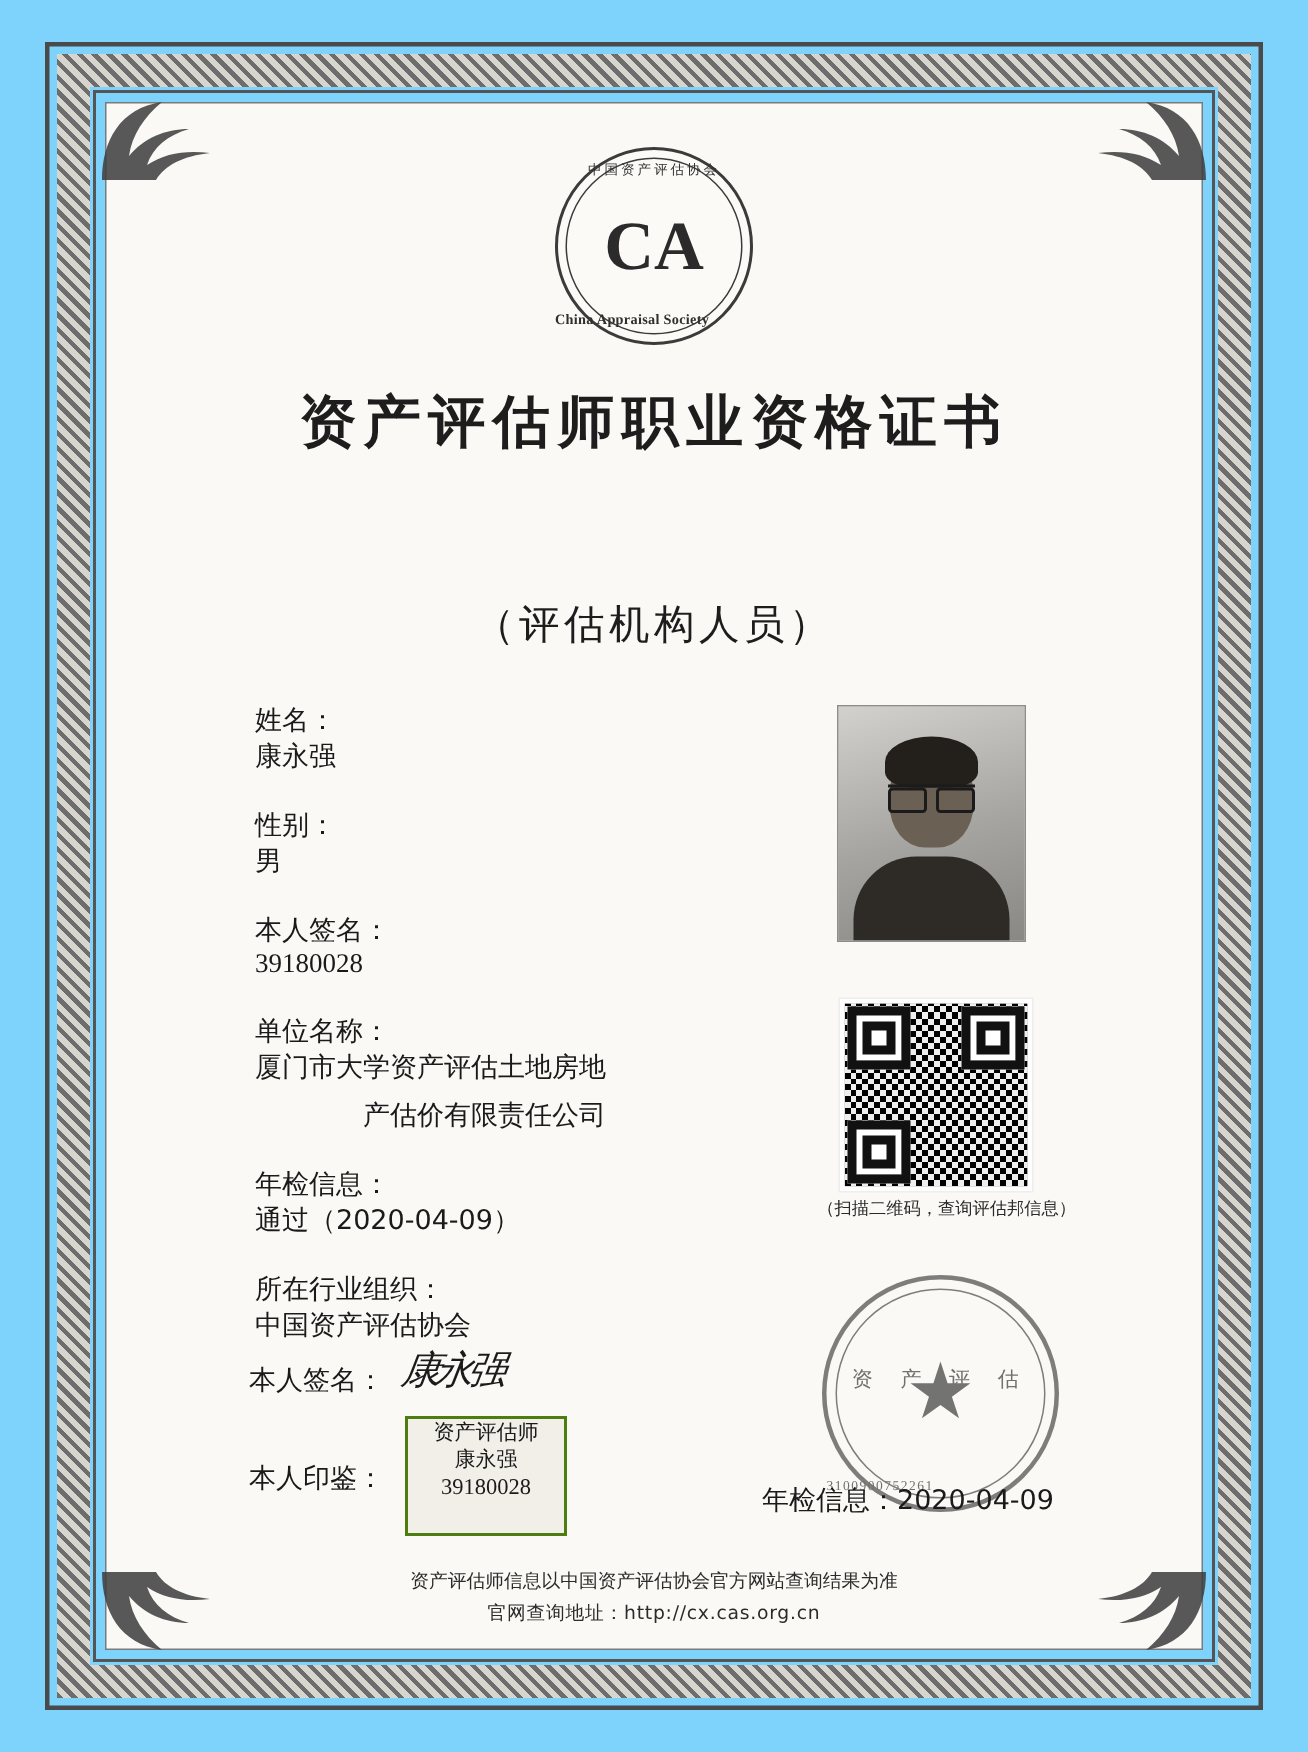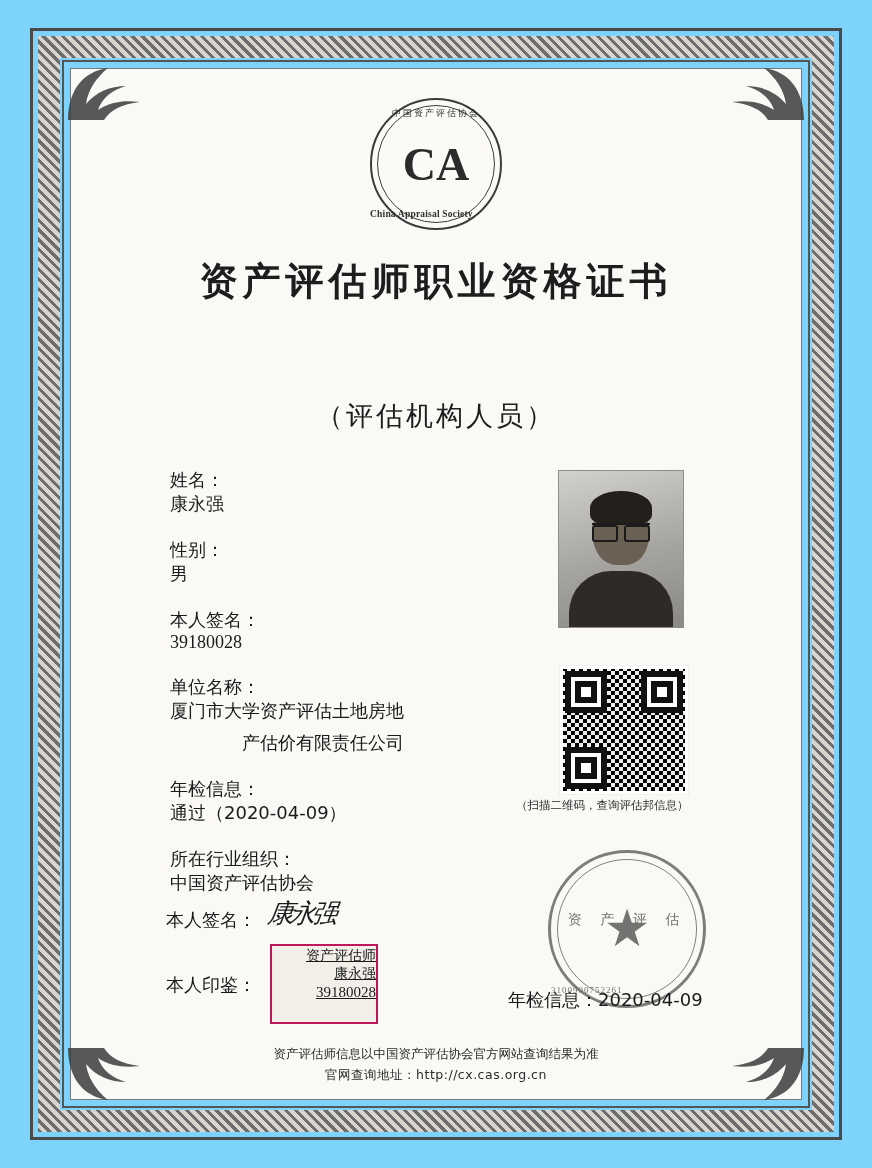--- a/index.html
+++ b/index.html
@@ -246,21 +246,21 @@
     background: #fff;
     box-shadow: inset 0 0 0 4px #fff, inset 0 0 0 10px #111;
   }
   .qr .fp.a { left: 2px;  top: 2px; }
   .qr .fp.b { right: 2px; top: 2px; }
   .qr .fp.c { left: 2px;  bottom: 2px; }
   .qr-note {
     position: absolute;
     left: 446px; top: 730px;
     width: 230px;
-    text-align: left;
+    text-align: center;
     font-size: 11.5px;
     color: #2a2a2a;
     font-family: "DejaVu Sans", sans-serif;
   }
 
   .sign-row {
     position: absolute;
     left: 96px; top: 840px;
     font-size: 18px;
     color: #1a1a1a;
@@ -280,26 +280,25 @@
     position: absolute;
     left: 96px; top: 905px;
     font-size: 18px;
     color: #1a1a1a;
     font-family: "DejaVu Sans", sans-serif;
   }
   .stamp-box {
     position: absolute;
     left: 200px; top: 876px;
     width: 104px; height: 76px;
-    border: 2px solid #be185d;
-    text-align: right;
+    border: 2px solid #4d7c0f;
+    text-align: center;
     font-family: "DejaVu Sans", sans-serif;
     color: #1a1a1a;
     background: #f2efe9;
-    text-decoration: underline;
   }
   .stamp-box div { font-size: 14px; line-height: 1.32; }
   .stamp-box .l3 { font-family: "Liberation Serif", serif; font-size: 15px; }
 
   .round-seal {
     position: absolute;
     left: 478px; top: 782px;
     width: 152px; height: 152px;
     border-radius: 50%;
     border: 3px solid #5b5b5b;

